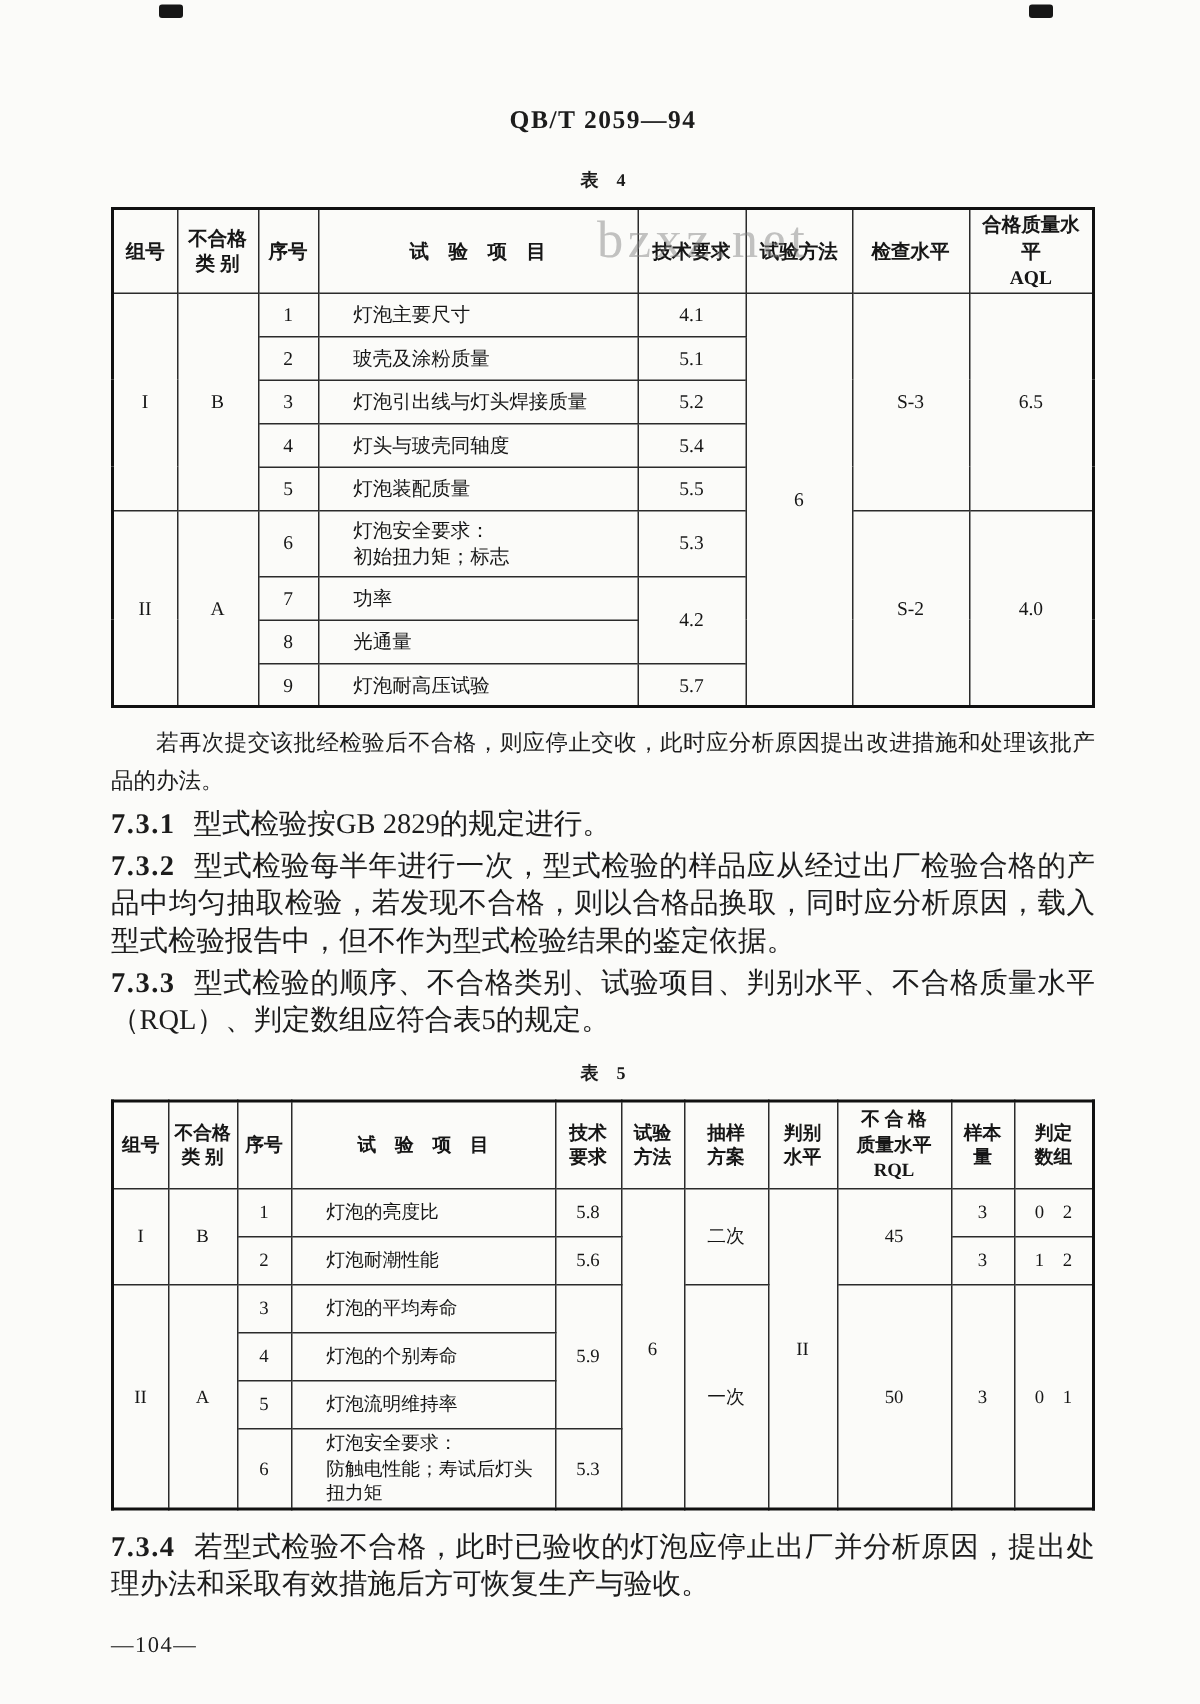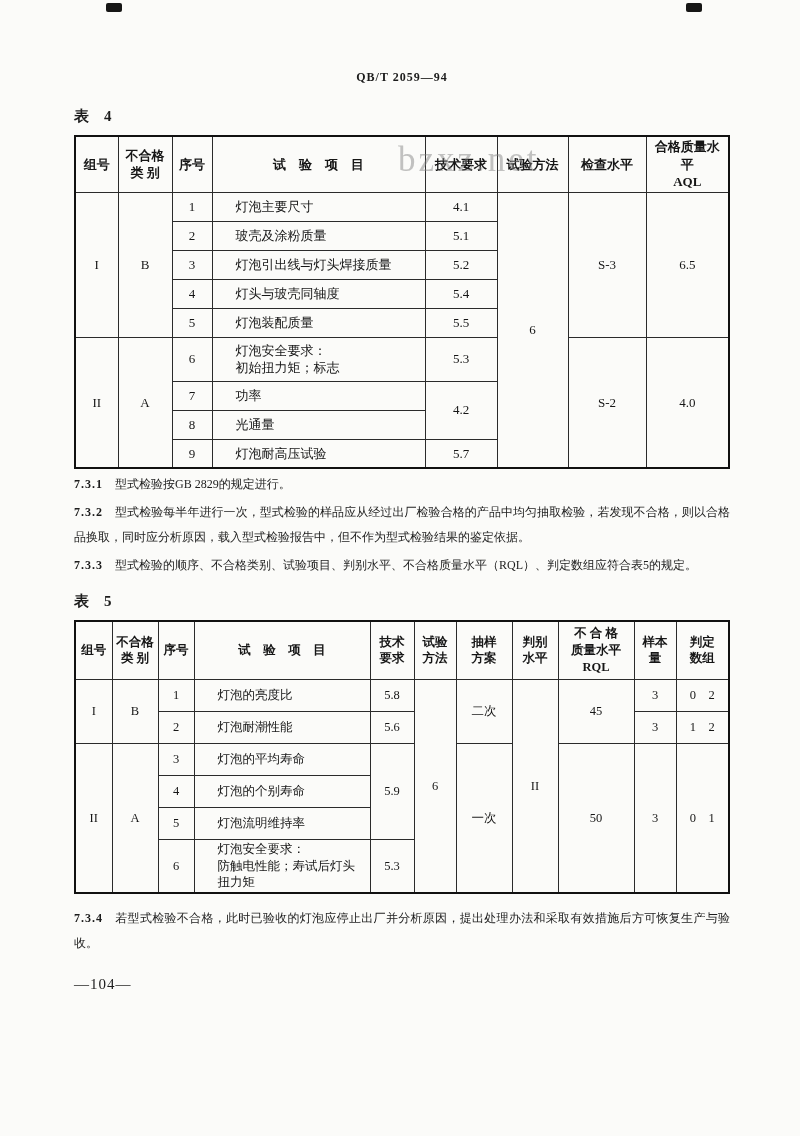--- a/index.html
+++ b/index.html
@@ -12,45 +12,45 @@
   .artifact { position:absolute; background:#161616; border-radius:2px; }
   .art-left  { left:106px; top:3px;  width:16px; height:9px; }
   .art-right { left:686px; top:3px;  width:16px; height:9px; }
   .watermark {
     position:absolute; left:398px; top:140px; z-index:5;
     font-size:35px; letter-spacing:3px; color:rgba(130,130,130,.48);
     font-weight:normal; pointer-events:none;
   }
   .content { position:absolute; left:74px; top:70px; width:656px; }
   .doc-header {
-    text-align:center; font-weight:bold; font-size:12px;
+    text-align:center; font-weight:bold; font-size:17px;
     letter-spacing:1px; margin-bottom:22px;
   }
   .table-caption {
-    font-weight:bold; font-size:15px; margin-bottom:9px;
+    text-align:center; font-weight:bold; font-size:12px; margin-bottom:9px;
   }
   table {
     width:100%; border-collapse:collapse; table-layout:fixed;
     font-size:13px; border:2px solid #111; background:transparent;
   }
   th, td {
     border:1px solid #2b2b2b; text-align:center; vertical-align:middle;
     padding:1px 3px; white-space:pre-line; line-height:1.35; color:#161616;
   }
   th { font-weight:bold; }
   td.item { text-align:left; padding-left:23px; }
   .tbl4 thead tr { height:50px; }
   .tbl4 tbody tr { height:29px; }
   .tbl4 tbody tr.tall { height:44px; }
   .tbl5 { font-size:12.5px; }
   .tbl5 thead tr { height:58px; }
   .tbl5 tbody tr { height:32px; }
   .tbl5 tbody tr.tall { height:46px; }
   .body-text { margin-top:12px; font-size:15px; line-height:25px; text-align:justify; }
-  .clause { font-size:12px; line-height:25px; text-align:justify; margin-top:3px; }
+  .clause { font-size:19px; line-height:25px; text-align:justify; margin-top:3px; }
   .clause .num { font-weight:bold; margin-right:12px; letter-spacing:1px; }
   .clause-head { font-weight:bold; font-size:15px; line-height:25px; margin-top:6px; }
   .clause-head .num { margin-right:14px; letter-spacing:1px; }
   .indent2 { text-indent:2em; }
   .cap-spacer { margin-top:14px; }
   .page-number { margin-top:20px; font-size:15px; letter-spacing:1px; }
 </style>
 </head>
 <body>
 
@@ -143,20 +143,21 @@
           <td class="item">光通量</td>
         </tr>
         <tr>
           <td>9</td>
           <td class="item">灯泡耐高压试验</td>
           <td>5.7</td>
         </tr>
       </tbody>
     </table>
 
+    <p class="body-text indent2">若再次提交该批经检验后不合格，则应停止交收，此时应分析原因提出改进措施和处理该批产品的办法。</p>
 
 
     <p class="clause"><span class="num">7.3.1</span><span>型式检验按GB 2829的规定进行。</span></p>
 
     <p class="clause"><span class="num">7.3.2</span><span>型式检验每半年进行一次，型式检验的样品应从经过出厂检验合格的产品中均匀抽取检验，若发现不合格，则以合格品换取，同时应分析原因，载入型式检验报告中，但不作为型式检验结果的鉴定依据。</span></p>
 
     <p class="clause"><span class="num">7.3.3</span><span>型式检验的顺序、不合格类别、试验项目、判别水平、不合格质量水平（RQL）、判定数组应符合表5的规定。</span></p>
 
     <div class="table-caption cap-spacer">表　5</div>
 

